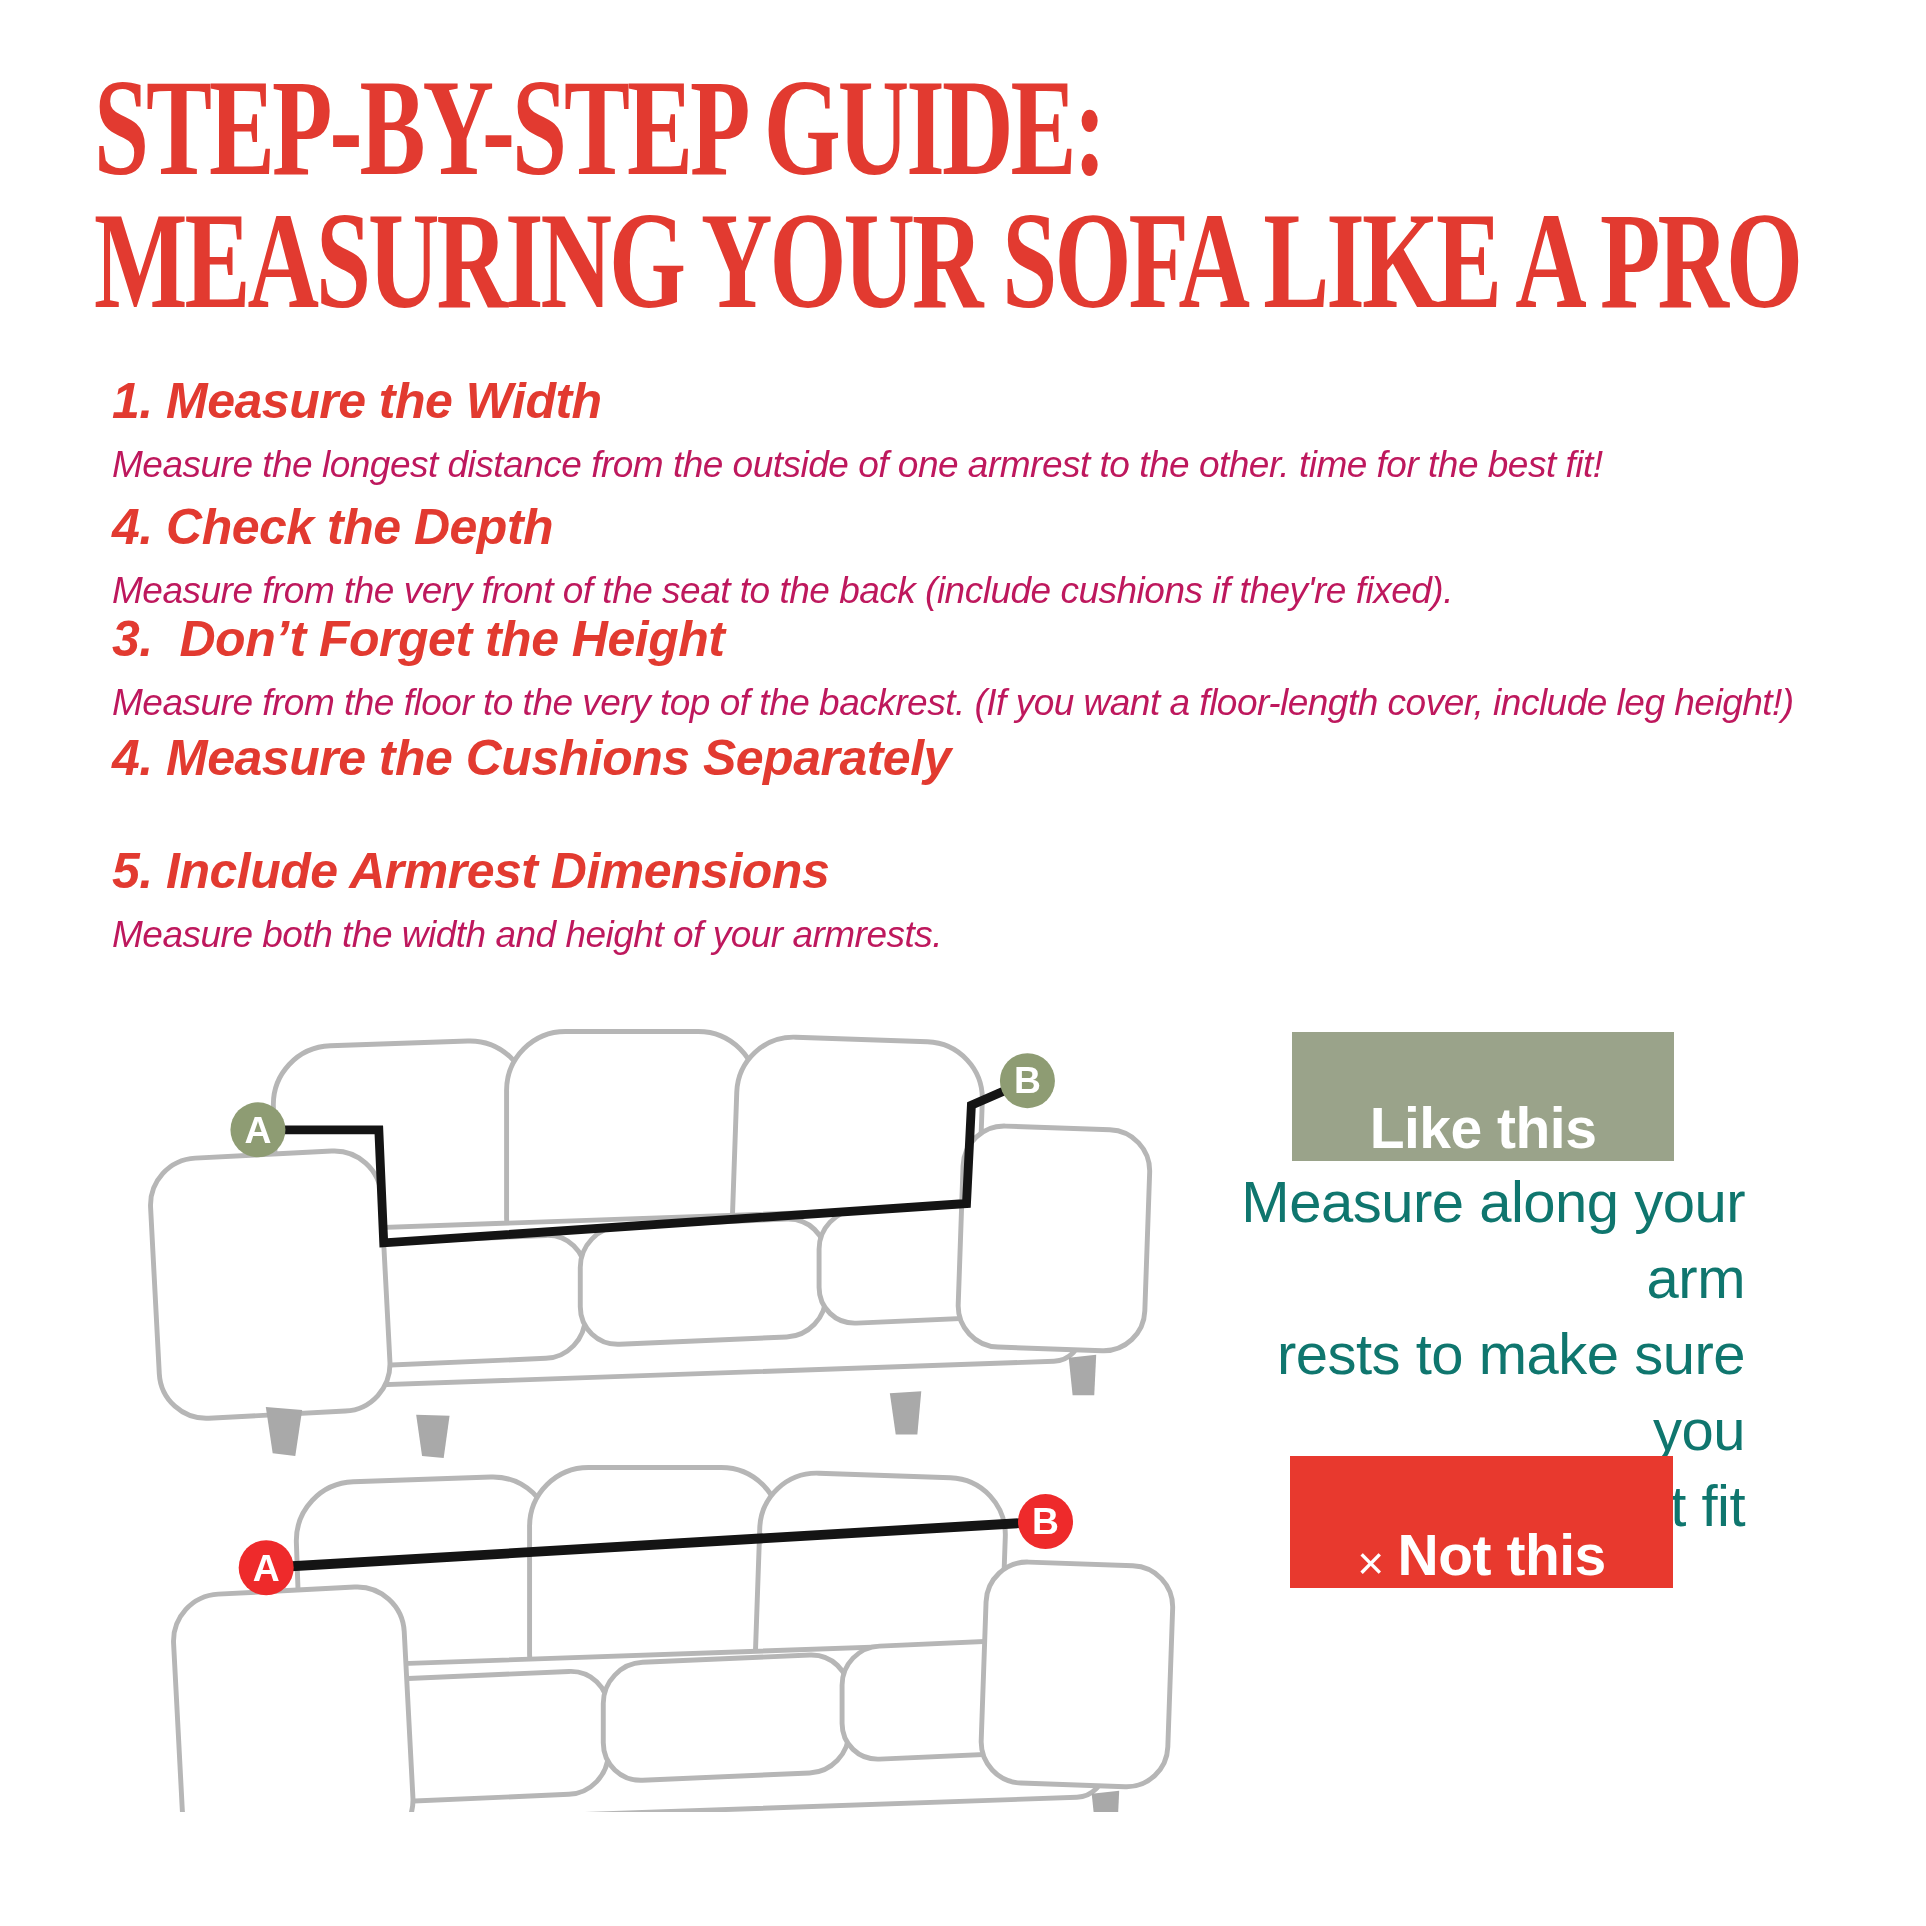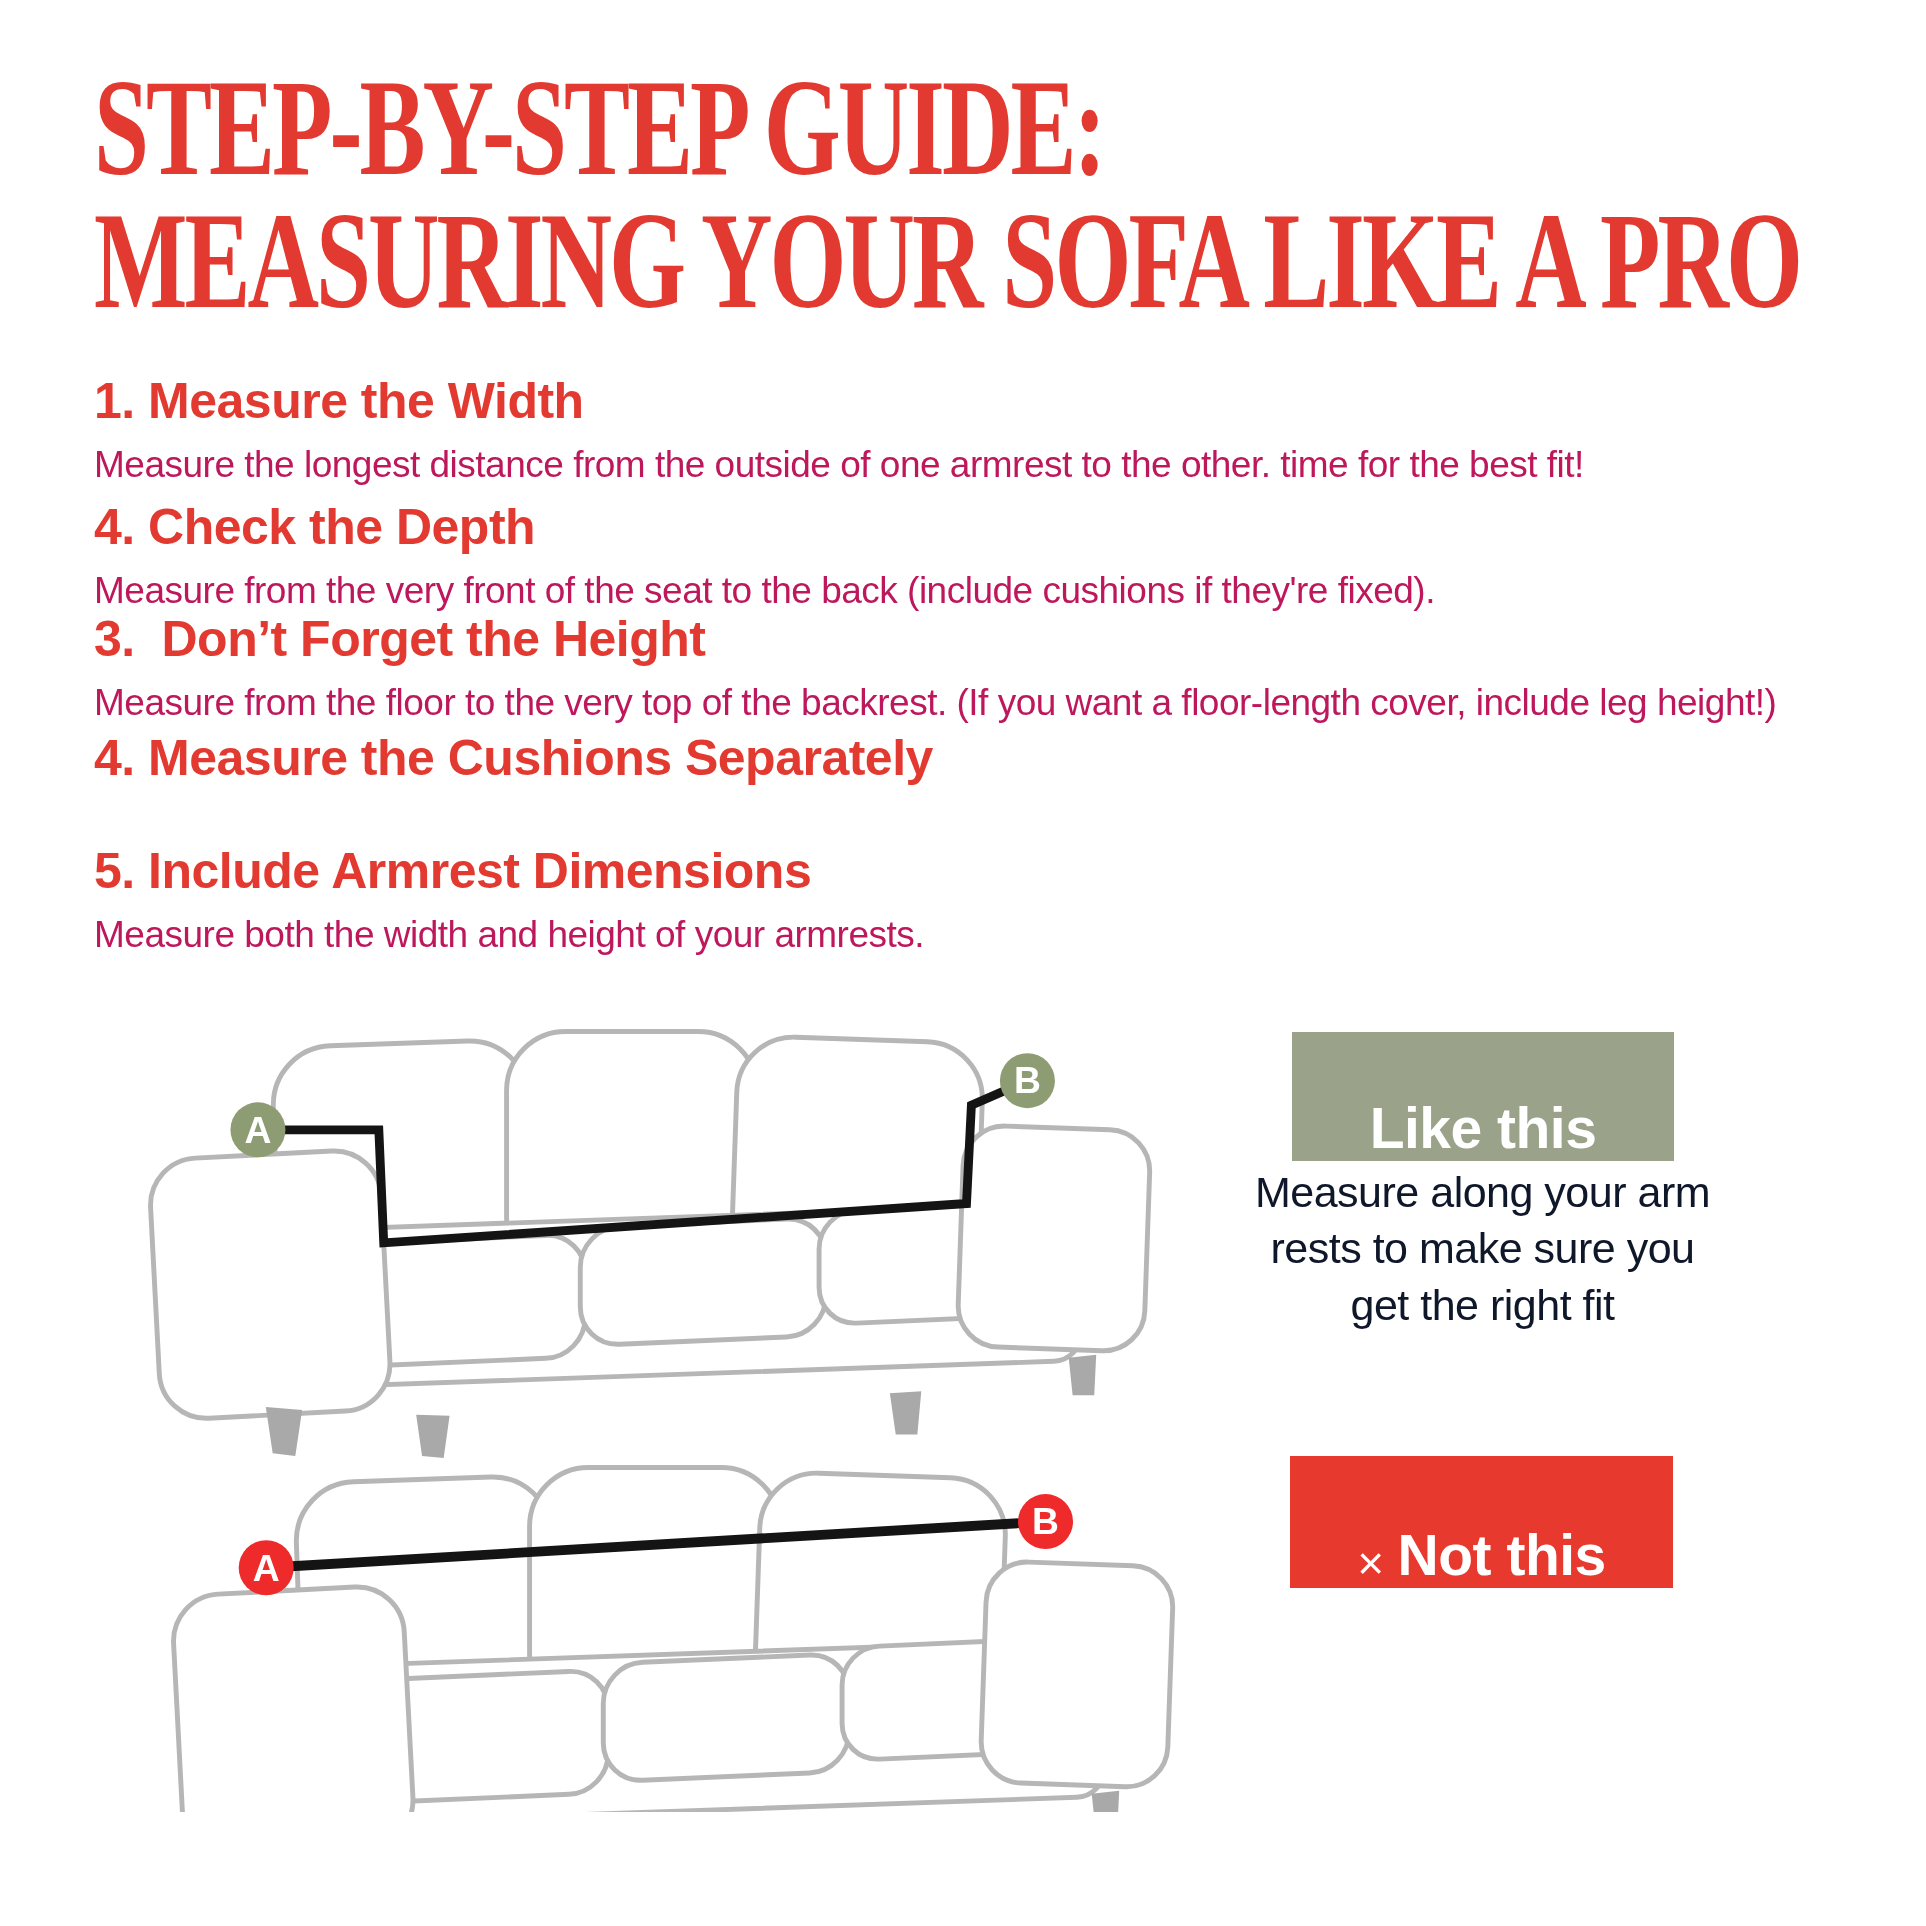--- a/index.html
+++ b/index.html
@@ -11,21 +11,21 @@
   
   .title-line {
     position:absolute; left:94px; display:inline-block;
     font-family:"Liberation Serif", serif; font-weight:700;
     font-size:99px; letter-spacing:-3px; color:#e23a30;
     transform:scale(1.0,1.4); transform-origin:left top; white-space:nowrap;
   }
   .title-line-1 { top:48px; }
   .title-line-2 { top:181px; }
   
-  .step { position:absolute; left:94px; width:1792px; }
+  .step { position:absolute; left:112px; width:1792px;font-style:italic; }
   .step h2 {
     font-size:50px; font-weight:700; color:#e23a30;
     letter-spacing:-0.5px; white-space:pre-wrap; line-height:1.1;
   }
   .step p {
     margin-top:14px; font-size:37px; font-weight:400; color:#be185d;
     letter-spacing:-0.5px; white-space:nowrap; line-height:1.2;
   }
   .step-1 { top:374px; }
   .step-2 { top:500px; }
@@ -38,22 +38,22 @@
   .sofa-bad  { left:107px; top:1438px; width:1081px; height:462px; }
   
   .callout-box {
     position:absolute; display:flex; align-items:flex-end; justify-content:center;
     color:#ffffff; font-weight:700; font-size:57px; letter-spacing:-0.5px;
   }
   .like-box { left:1292px; top:1032px; width:382px; height:129px; background:#9aa38a; }
   .not-box  { left:1290px; top:1456px; width:383px; height:132px; background:#e8392e; }
   .x-icon { font-weight:400; font-size:46px; margin-right:14px; position:relative; top:2px; }
   .caption {
-    position:absolute; width:525px; text-align:center;
-    font-size:43px; color:#0f172a; letter-spacing:-0.5px; line-height:1.31;
+    position:absolute; width:525px; text-align:right;
+    font-size:58px; color:#0f766e; letter-spacing:-0.5px; line-height:1.31;
   }
   .like-caption { left:1220px; top:1164px; }
   .not-caption  { left:1220px; top:1590px; }
   .cap-line { display:block; }
 </style>
 </head>
 <body>
 
 <div class="page">
 

